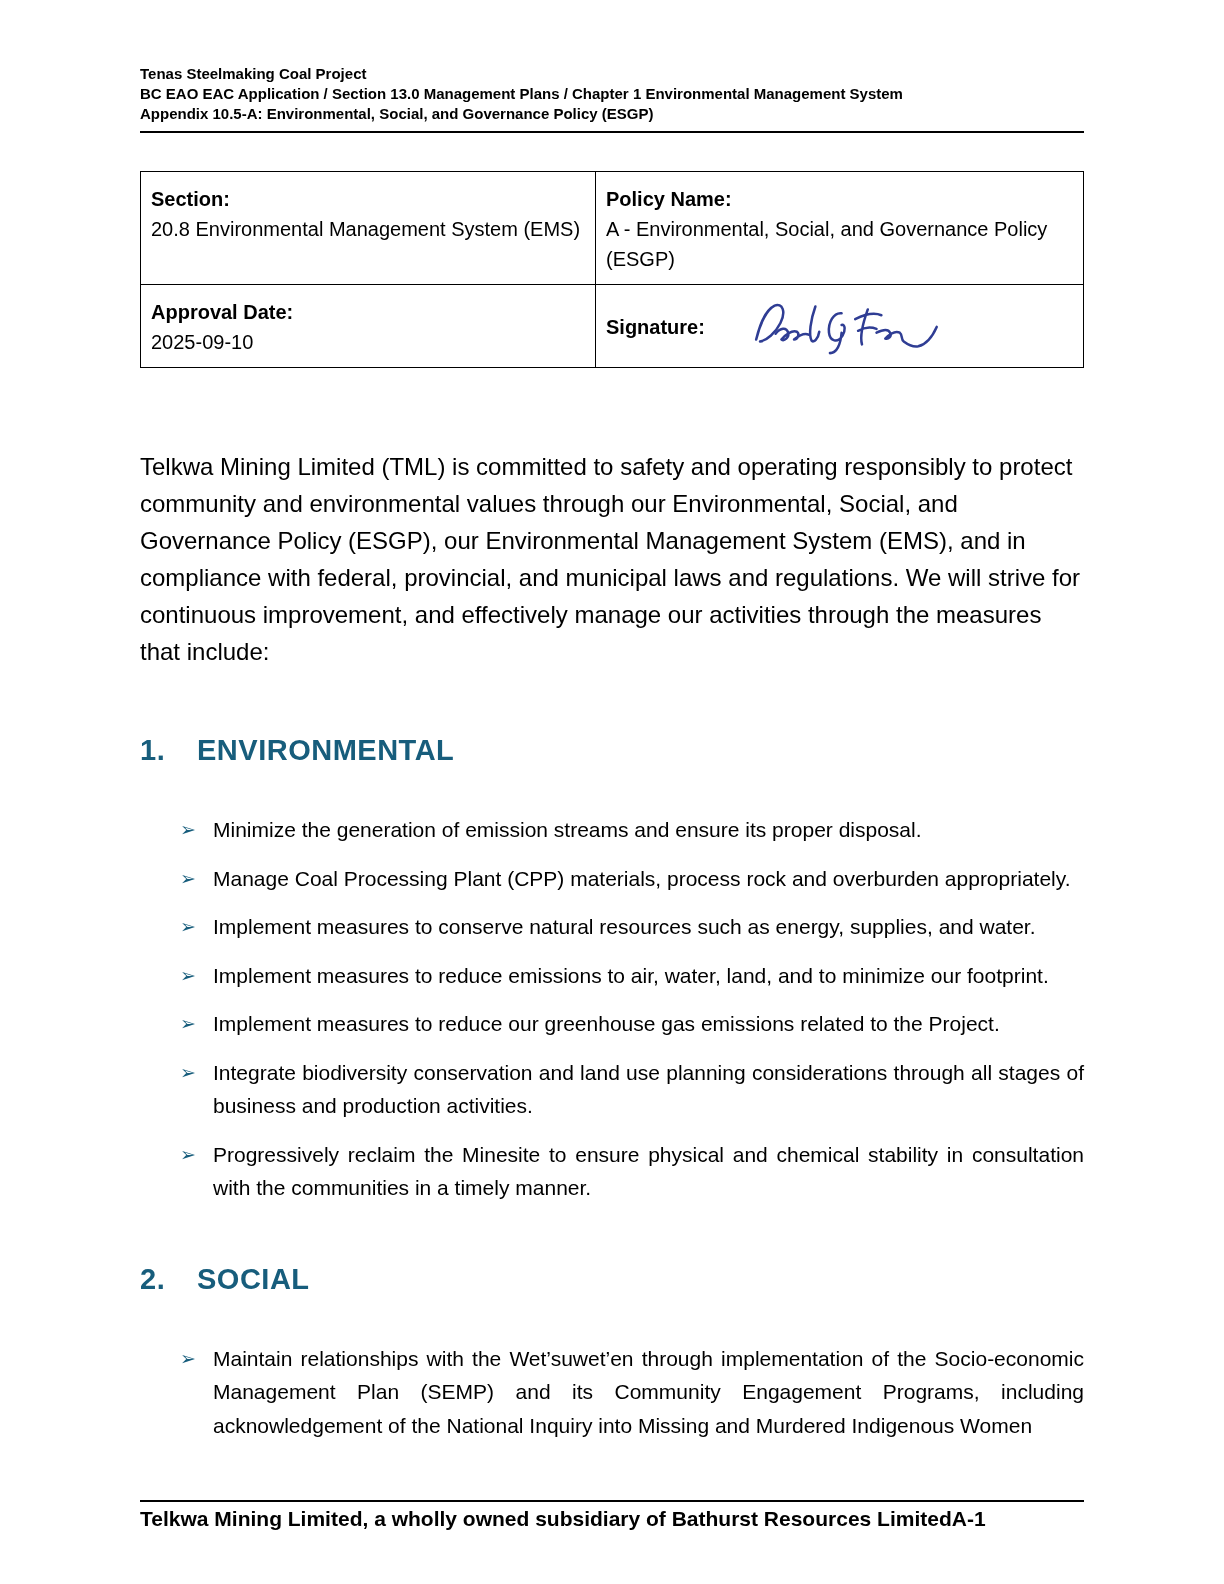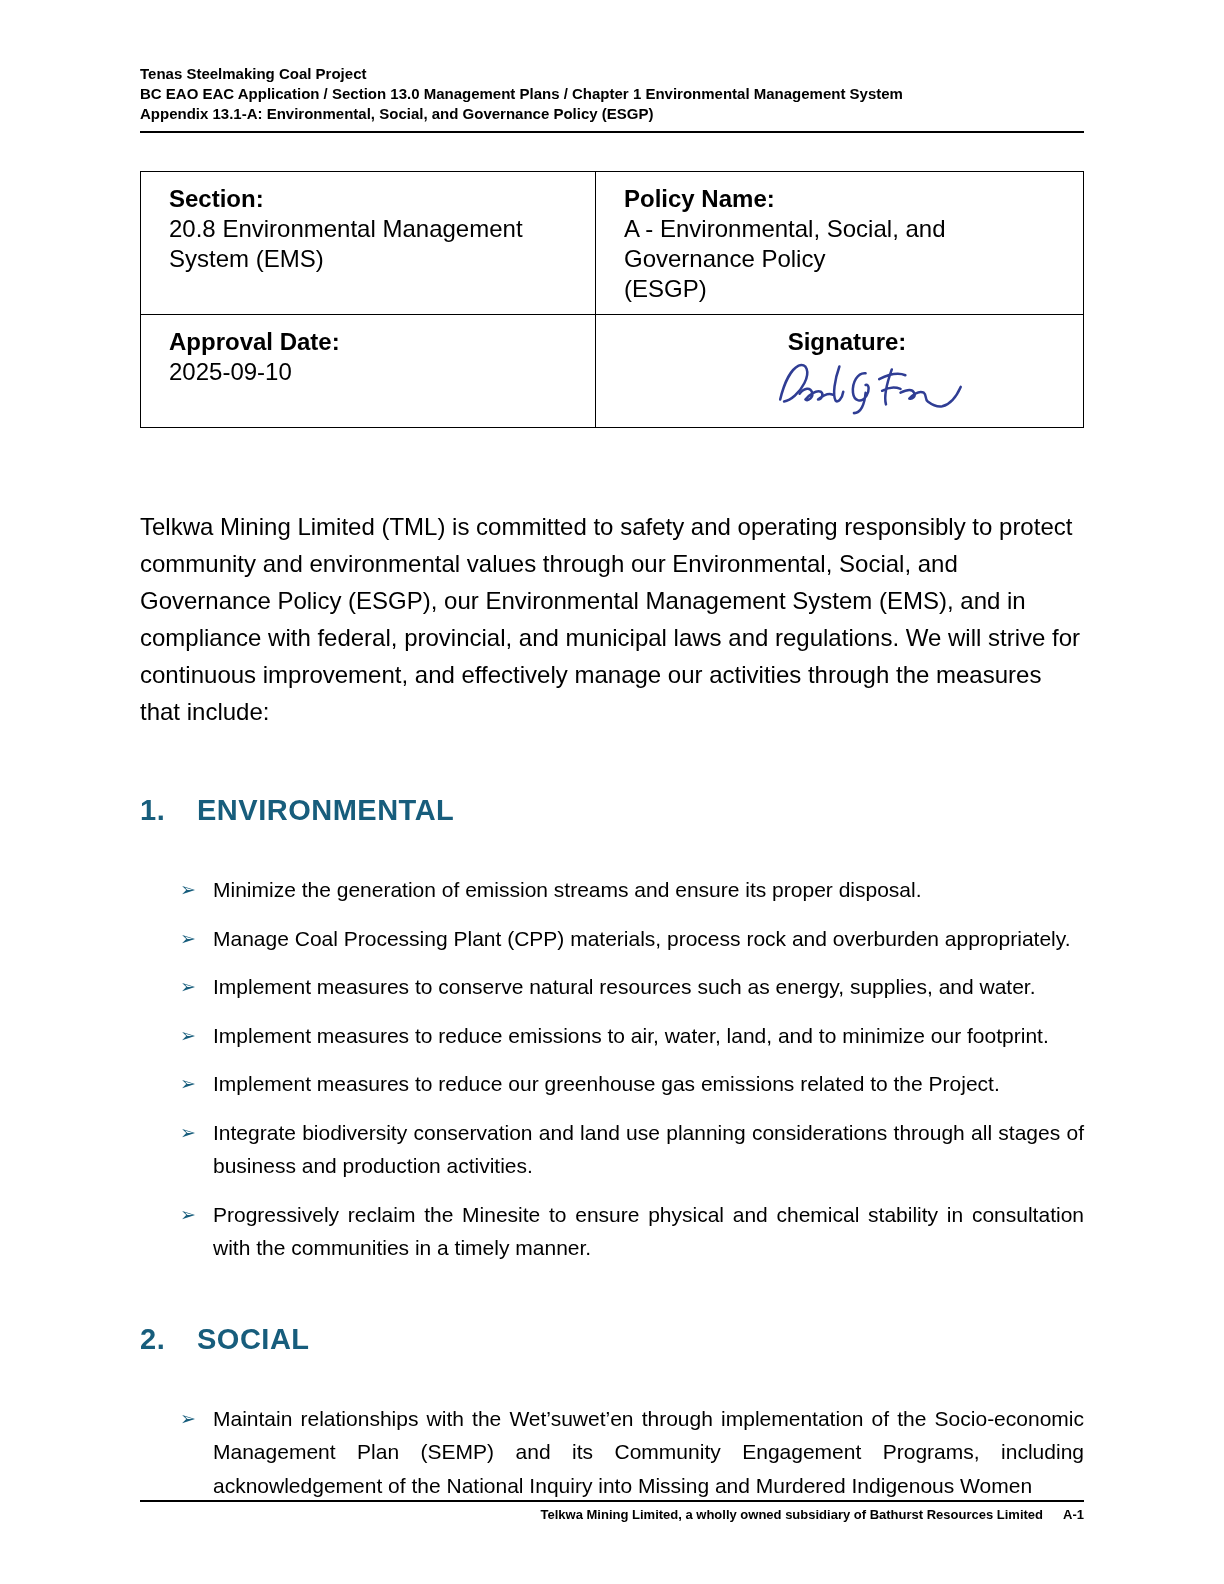--- a/index.html
+++ b/index.html
@@ -29,32 +29,32 @@
   
   table.info-table {
     width: 100%;
     border-collapse: collapse;
     margin-top: 38px;
     table-layout: fixed;
   }
   table.info-table td {
     border: 1px solid #000;
     vertical-align: top;
-    padding: 12px 13px 10px 28px;
-    font-size: 24px;
+    padding: 12px 13px 10px 10px;
+    font-size: 20px;
     line-height: 30px;
   }
   table.info-table col.c1 { width: 455px; }
   td .cell-label { font-weight: bold; display: block; }
   td .cell-value { display: block; white-space: pre-line; }
   tr.r1 td { height: 107px; }
   tr.r2 td { height: 74px; }
   tr.r3 td { height: 76px; }
   td.signature-cell { vertical-align: middle; }
-  .sig-wrap { display: flex; align-items: center; flex-direction: column; }
+  .sig-wrap { display: flex; align-items: center; }
   .sig-wrap .cell-label { display: inline-block; }
   .sig-svg { margin-left: 42px; margin-top: -6px; }
 
   
   .intro {
     margin-top: 80px;
     font-size: 24px;
     line-height: 37px;
   }
 
@@ -88,36 +88,35 @@
     text-align: justify;
   }
 
   
   .doc-footer {
     position: absolute;
     left: 140px; right: 140px;
     top: 1500px;
     border-top: 2px solid #000;
     padding-top: 5px;
-    font-size: 13px;
+    font-size: 21px;
     font-weight: bold;
     display: flex;
-    justify-content: flex-end;
-    gap: 20px;
+    justify-content: flex-start;
   }
 </style>
 </head>
 <body>
 
 <div class="page">
 
   <div class="doc-header">
     <div>Tenas Steelmaking Coal Project</div>
     <div>BC EAO EAC Application / Section 13.0 Management Plans / Chapter 1 Environmental Management System</div>
-    <div>Appendix 13.1-A: Environmental, Social, and Governance Policy (ESGP)</div>
+    <div>Appendix 10.5-A: Environmental, Social, and Governance Policy (ESGP)</div>
   </div>
 
   <table class="info-table">
     <colgroup>
         <col class="c1">
         <col>
       </colgroup>
     <tbody>
       <tr class="r1">
         <td>

